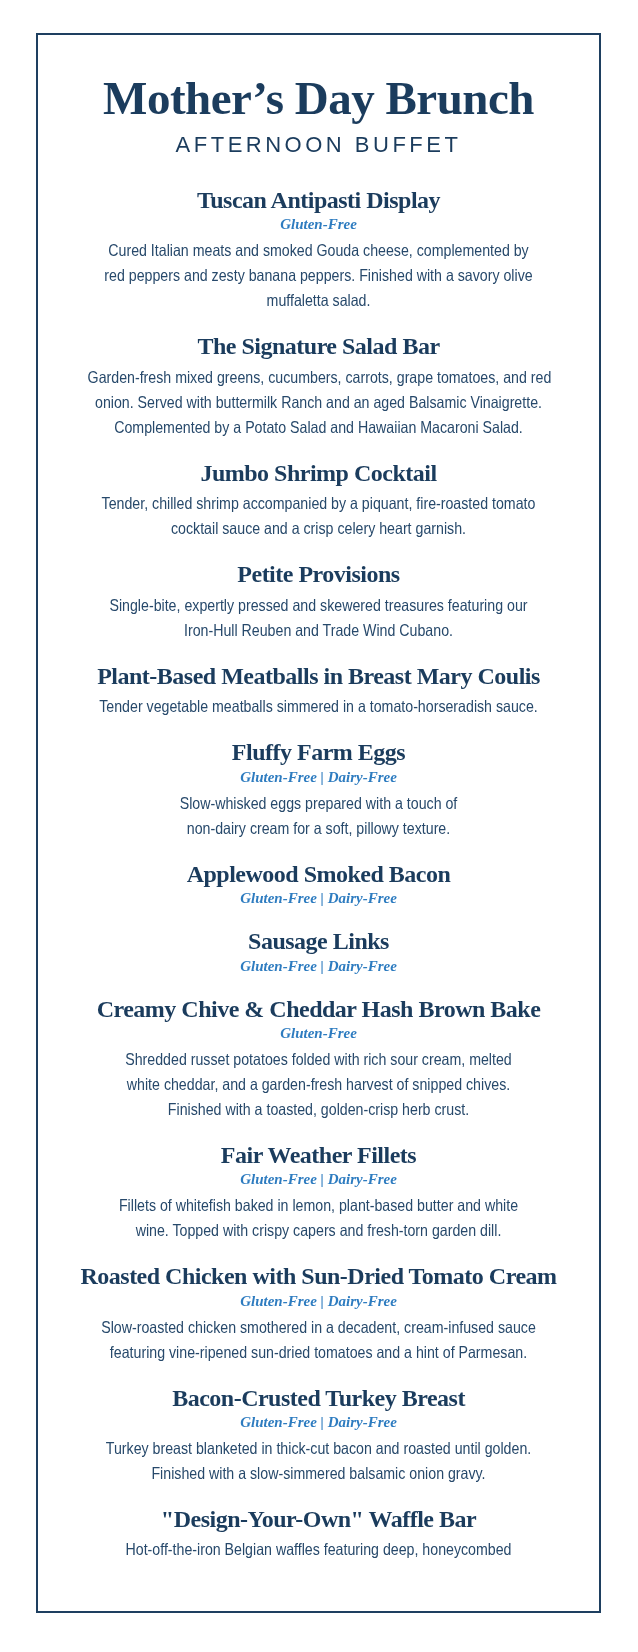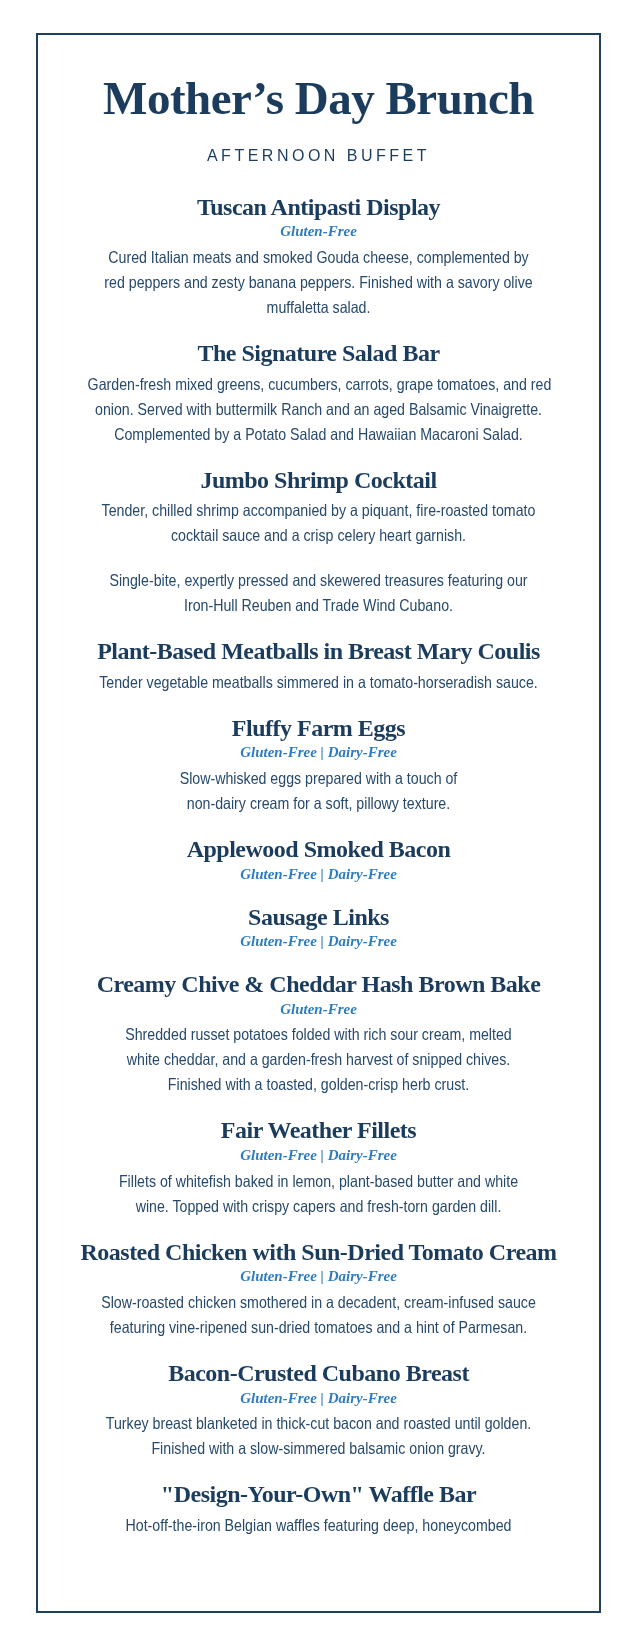--- a/index.html
+++ b/index.html
@@ -36,22 +36,22 @@
   .menu-title{
     margin:0;
     font-family:"Liberation Serif","DejaVu Serif",serif;
     font-weight:600;
     font-size:47px;
     line-height:1.08;
     letter-spacing:-0.5px;
     color:var(--heading);
   }
   .menu-subtitle{
-    margin-top:23px;
-    font-size:16px;
+    margin-top:8px;
+    font-size:22px;
     letter-spacing:3.5px;
     color:var(--heading);
   }
   .menu-items{margin-top:29px;}
   .menu-item{margin-top:20px;}
   .menu-item:first-child{margin-top:16px;}
   .item-name{
     margin:0;
     font-family:"Liberation Serif","DejaVu Serif",serif;
     font-weight:600;
@@ -111,20 +111,21 @@
   <section class="menu-item">
     <h2 class="item-name">Jumbo Shrimp Cocktail</h2>
 
     <div class="item-desc">
             <div class="desc-line">Tender, chilled shrimp accompanied by a piquant, fire-roasted tomato</div>
             <div class="desc-line">cocktail sauce and a crisp celery heart garnish.</div>
           </div>
   </section>
 
   <section class="menu-item">
+    <h2 class="item-name">Petite Provisions</h2>
 
     <div class="item-desc">
             <div class="desc-line">Single-bite, expertly pressed and skewered treasures featuring our</div>
             <div class="desc-line">Iron-Hull Reuben and Trade Wind Cubano.</div>
           </div>
   </section>
 
   <section class="menu-item">
     <h2 class="item-name">Plant-Based Meatballs in Breast Mary Coulis</h2>
 
@@ -176,21 +177,21 @@
   <section class="menu-item">
     <h2 class="item-name">Roasted Chicken with Sun-Dried Tomato Cream</h2>
     <div class="item-diet">Gluten-Free | Dairy-Free</div>
     <div class="item-desc">
             <div class="desc-line">Slow-roasted chicken smothered in a decadent, cream-infused sauce</div>
             <div class="desc-line">featuring vine-ripened sun-dried tomatoes and a hint of Parmesan.</div>
           </div>
   </section>
 
   <section class="menu-item">
-    <h2 class="item-name">Bacon-Crusted Cubano Breast</h2>
+    <h2 class="item-name">Bacon-Crusted Turkey Breast</h2>
     <div class="item-diet">Gluten-Free | Dairy-Free</div>
     <div class="item-desc">
             <div class="desc-line">Turkey breast blanketed in thick-cut bacon and roasted until golden.</div>
             <div class="desc-line">Finished with a slow-simmered balsamic onion gravy.</div>
           </div>
   </section>
 
   <section class="menu-item">
     <h2 class="item-name">"Design-Your-Own" Waffle Bar</h2>
 

